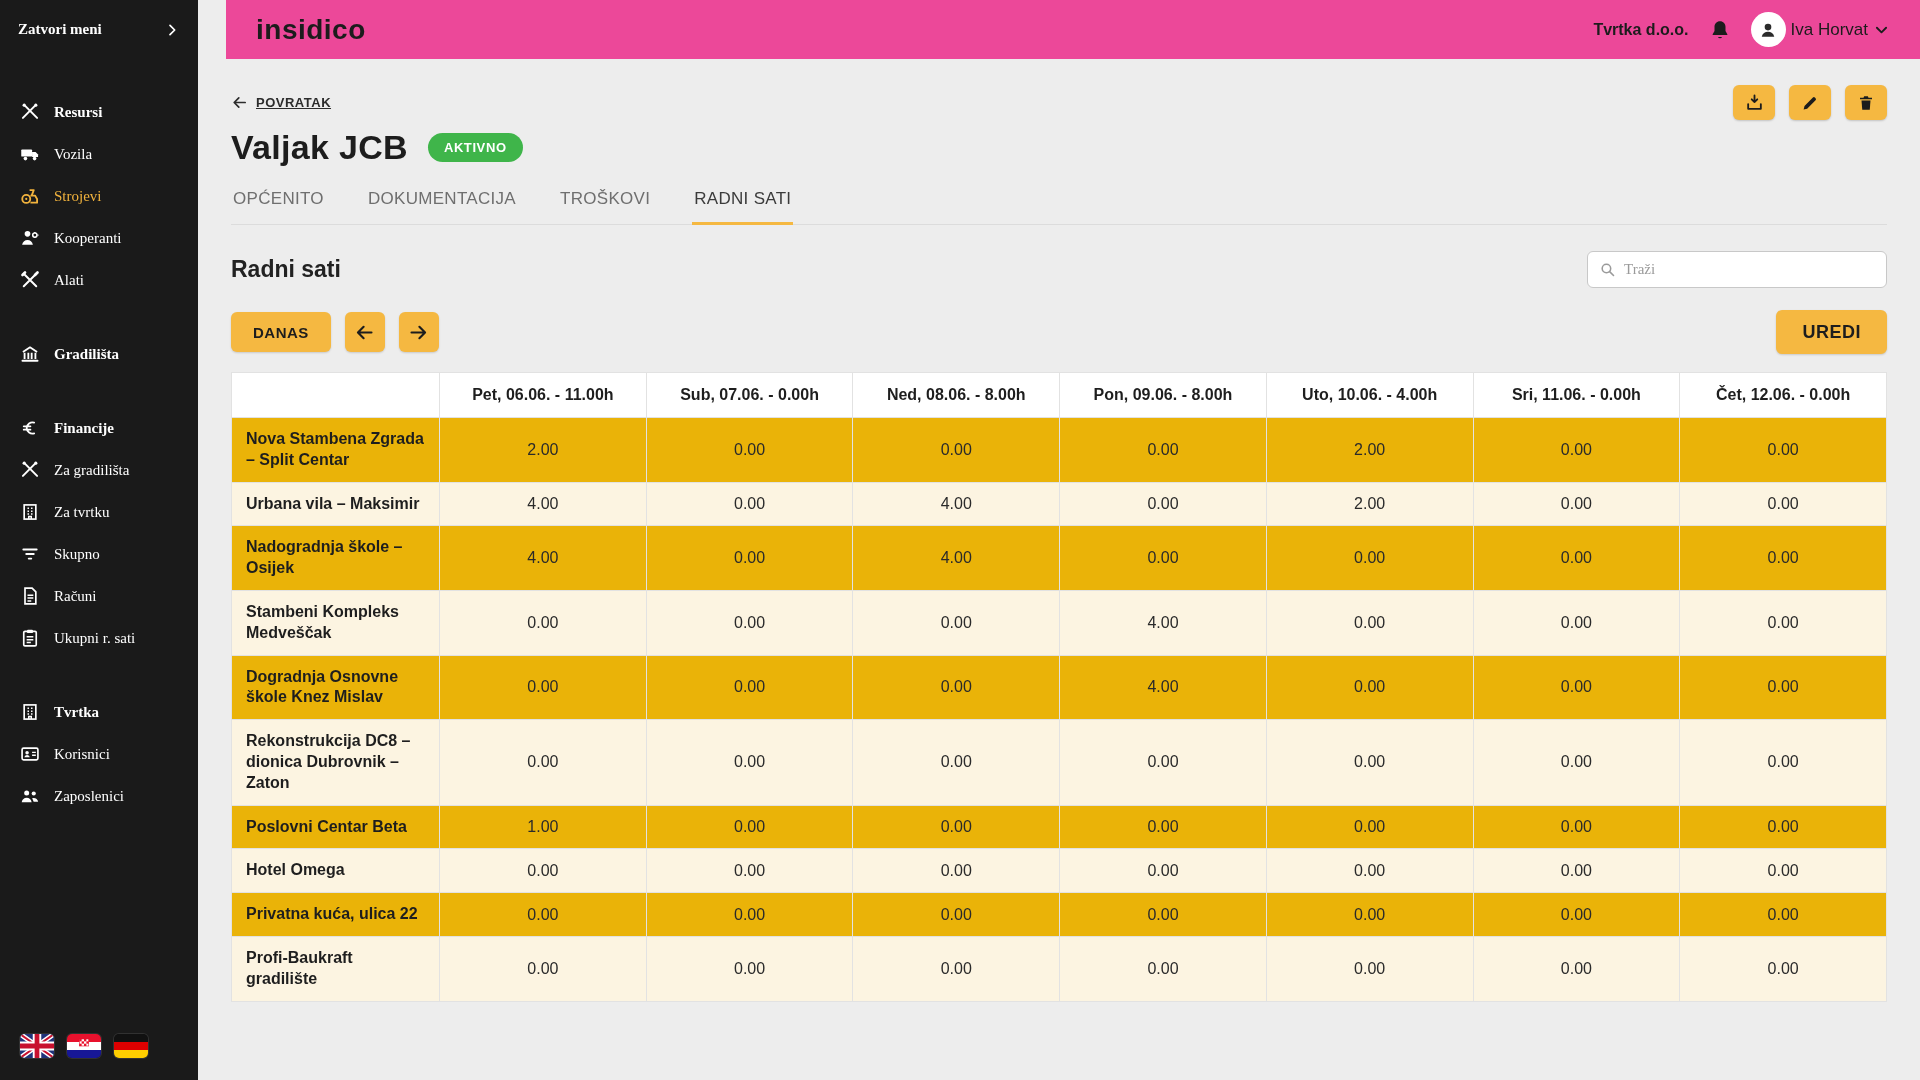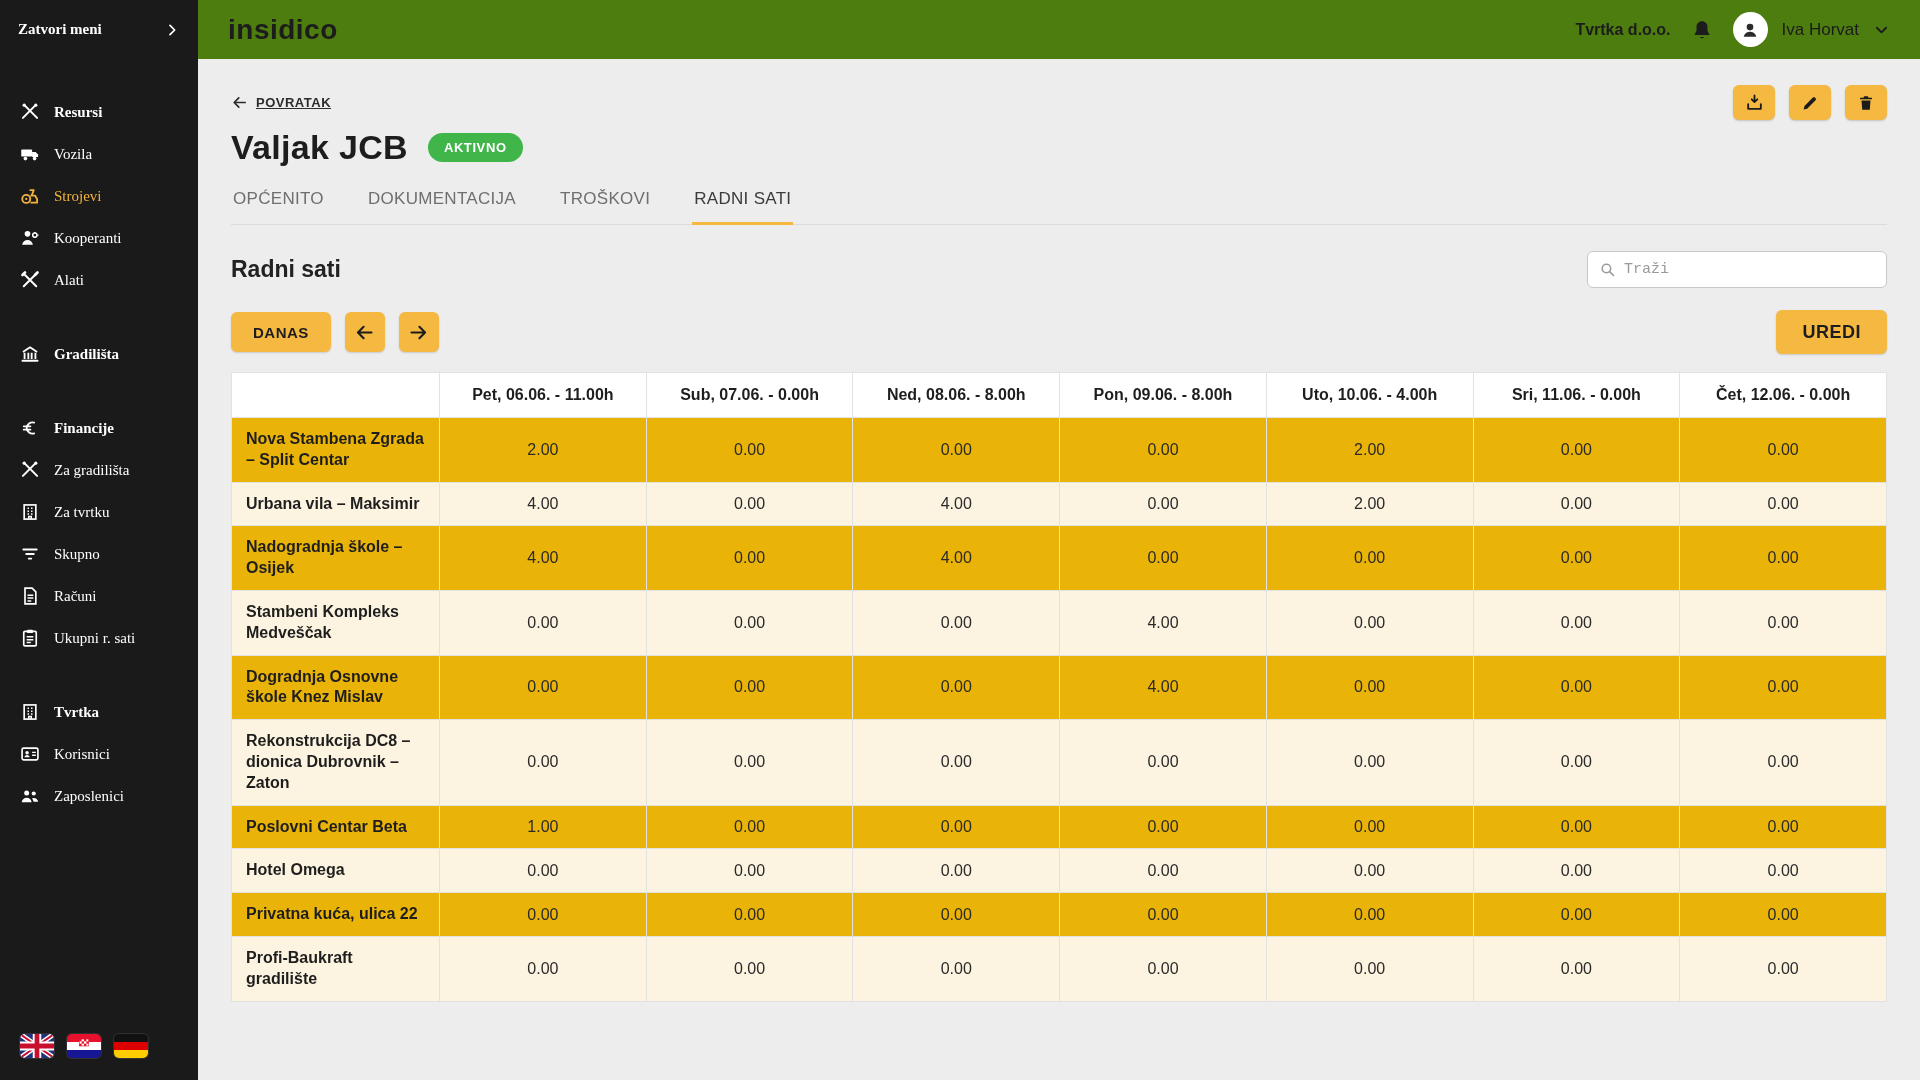--- a/index.html
+++ b/index.html
@@ -15,27 +15,27 @@
   .side-item.bold { font-weight: bold; }
   .side-item.active { color: #F2B33D; }
   .side-icon { width: 22px; height: 22px; display: inline-flex; align-items: center; justify-content: center; flex-shrink: 0; }
   .side-gap { height: 32px; }
   .flags { margin-top: auto; display: flex; gap: 13px; padding: 20px 20px 22px; }
   .flag { width: 34px; height: 24px; border-radius: 5px; overflow: hidden; display: inline-flex; cursor: pointer; box-shadow: 0 0 0 1px rgba(255,255,255,.10); }
   .flag svg { display: block; }
 
   
   .main { flex: 1; display: flex; flex-direction: column; min-width: 0; }
-  .topbar { height: 59px; flex-shrink: 0; background: #4d7c0f; display: flex; align-items: center; padding: 0 30px; color: #1c1c1c; }
+  .topbar { height: 59px; flex-shrink: 0; background: #ec4899; display: flex; align-items: center; padding: 0 30px; color: #1c1c1c; margin-left: 28px; }
   .logo { font-size: 28px; font-weight: 800; letter-spacing: .5px; cursor: pointer; }
   .topbar-right { margin-left: auto; display: flex; align-items: center; gap: 20px; }
   .company { font-weight: bold; font-size: 16px; }
   .icon-btn { background: none; border: none; cursor: pointer; color: #1c1c1c; display: flex; align-items: center; }
   .avatar { width: 35px; height: 35px; border-radius: 50%; background: #fff; display: inline-flex; align-items: center; justify-content: center; color: #2b2b2b; }
-  .user-chip { display: flex; align-items: center; gap: 14px; cursor: pointer; justify-content: space-between; }
+  .user-chip { display: flex; align-items: center; gap: 5px; cursor: pointer; justify-content: space-between; }
   .user-name { font-size: 17px; }
 
   
   .content { flex: 1; padding: 26px 33px 0; overflow: hidden; }
   .back-row { display: flex; align-items: center; justify-content: space-between; }
   .back-link { display: flex; align-items: center; gap: 8px; font-size: 13px; font-weight: bold; letter-spacing: .5px; color: #2c2c2c; cursor: pointer; }
   .back-link .lbl { text-decoration: underline; }
   .doc-actions { display: flex; gap: 14px; }
   .action-btn { width: 42px; height: 35px; background: #F5B841; border: none; border-radius: 6px; display: flex; align-items: center; justify-content: center; color: #1c1c1c; cursor: pointer; box-shadow: 0 1px 2px rgba(0,0,0,.18); }
 
@@ -43,21 +43,21 @@
   .page-title { font-size: 34px; font-weight: 800; color: #1d1d1d; letter-spacing: .3px; }
   .badge { background: #3FB54A; color: #fff; font-size: 13px; font-weight: bold; letter-spacing: .6px; padding: 7px 16px; border-radius: 999px; }
 
   .tabs { display: flex; gap: 40px; margin-top: 22px; border-bottom: 1px solid #dcdcdc; }
   .tab { font-size: 17px; color: #6f6f6f; letter-spacing: .3px; padding: 0 2px 13px; cursor: pointer; border-bottom: 3px solid transparent; margin-bottom: -1px; }
   .tab.active { color: #3b3b3b; border-bottom-color: #F5B841; }
 
   .section-head { display: flex; align-items: center; justify-content: space-between; margin-top: 26px; }
   .section-title { font-size: 23px; font-weight: 800; color: #222; }
   .search-box { width: 300px; height: 37px; background: #fff; border: 1px solid #c8c8c8; border-radius: 6px; display: flex; align-items: center; padding: 0 11px; gap: 8px; color: #9a9a9a; }
-  .search-box input { border: none; outline: none; flex: 1; font-size: 15px; font-family: Liberation Mono, monospace; color: #333; background: transparent; }
+  .search-box input { border: none; outline: none; flex: 1; font-size: 15px; font-family: Liberation Serif, serif; color: #333; background: transparent; }
   .search-box input::placeholder { color: #9a9a9a; }
 
   .controls-row { display: flex; align-items: center; gap: 14px; margin-top: 22px; }
   .btn { background: #F5B841; border: none; border-radius: 6px; color: #1d1d1d; font-weight: bold; font-family: inherit; cursor: pointer; box-shadow: 0 1px 2px rgba(0,0,0,.15); }
   .btn-today { font-size: 15px; letter-spacing: .5px; padding: 0 22px; height: 40px; }
   .btn-nav { width: 40px; height: 40px; display: flex; align-items: center; justify-content: center; }
   .btn-edit { margin-left: auto; font-size: 18px; letter-spacing: .5px; padding: 0 26px; height: 44px; }
 
   
   .table-wrap { margin-top: 18px; }

